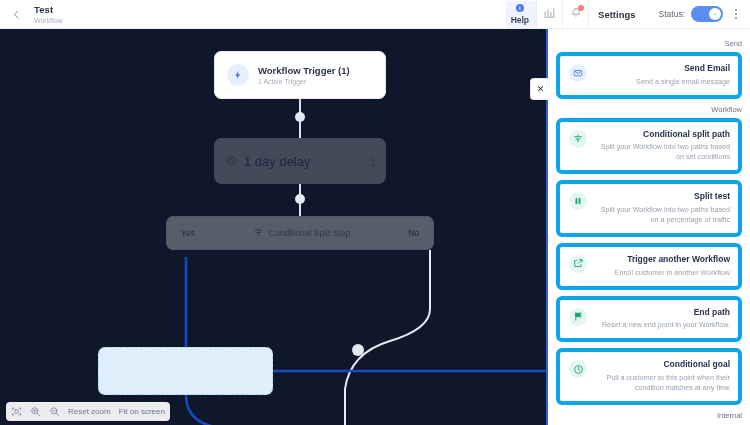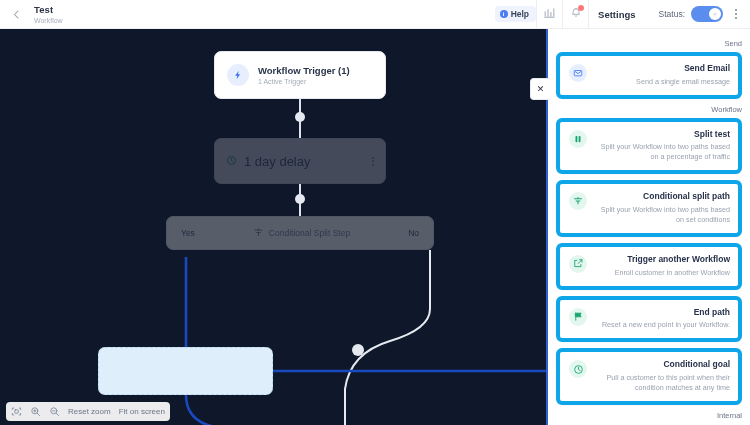--- a/index.html
+++ b/index.html
@@ -23,21 +23,21 @@
   }
   .title-block { margin-left: 4px; line-height: 1; }
   .title-main { font-size: 9.5px; font-weight: bold; color: #2b3445; letter-spacing: .1px; }
   .title-sub { font-size: 7px; color: #a6adb9; margin-top: 2.5px; }
   .header-right {
     margin-left: auto; display: flex; align-items: center; height: 29px; padding-right: 5px; gap: 0px;
   }
   .help-btn {
     display: flex; align-items: center; gap: 3px;
     background: #eef3fe; border-radius: 4px; padding: 3px 7px 3px 5px;
-    font-size: 8.5px; color: #3a465c; font-weight: 600;
+    font-size: 8.5px; color: #3a465c; font-weight: 600; flex-direction: column;
   }
   .help-dot {
     width: 8px; height: 8px; border-radius: 50%; background: #4d7cf3;
     color:#fff; font-size:6px; display:flex; align-items:center; justify-content:center;
     font-weight:bold;
   }
   .icon-btn {
     width: 26px; height: 29px; display: flex; align-items: center; justify-content: center;
     position: relative; color: #9aa3b0;
   }
@@ -305,40 +305,40 @@
       <div class="card-body">
         <div class="card-title">Send Email</div>
         <div class="card-desc">Send a single email message</div>
       </div>
     </div>
 
     <div class="panel-section">Workflow</div>
 
     <div class="panel-card">
       <div class="card-icon icon-green">
+        <svg width="10" height="10" viewBox="0 0 16 16" fill="none" stroke="#17a673" stroke-width="1.7" stroke-linecap="round">
+          <path d="M2.5 4.5h11M5 8h6M8 8v4.5M8 4.5V2.5"></path>
+        </svg>
+      </div>
+      <div class="card-body">
+        <div class="card-title">Conditional split path</div>
+        <div class="card-desc">Split your Workflow into two paths based on set conditions</div>
+      </div>
+    </div>
+
+    <div class="panel-card">
+      <div class="card-icon icon-green">
         <svg width="10" height="10" viewBox="0 0 16 16" fill="#17a673">
           <rect x="4" y="3" width="3" height="10" rx="1.2"></rect>
           <rect x="9" y="3" width="3" height="10" rx="1.2"></rect>
         </svg>
       </div>
       <div class="card-body">
         <div class="card-title">Split test</div>
         <div class="card-desc">Split your Workflow into two paths based on a percentage of traffic</div>
-      </div>
-    </div>
-
-    <div class="panel-card">
-      <div class="card-icon icon-green">
-        <svg width="10" height="10" viewBox="0 0 16 16" fill="none" stroke="#17a673" stroke-width="1.7" stroke-linecap="round">
-          <path d="M2.5 4.5h11M5 8h6M8 8v4.5M8 4.5V2.5"></path>
-        </svg>
-      </div>
-      <div class="card-body">
-        <div class="card-title">Conditional split path</div>
-        <div class="card-desc">Split your Workflow into two paths based on set conditions</div>
       </div>
     </div>
 
 
     <div class="panel-card">
       <div class="card-icon icon-green">
         <svg width="11" height="11" viewBox="0 0 16 16" fill="none" stroke="#17a673" stroke-width="1.3" stroke-linecap="round">
           <path d="M9.5 2.5h3.5v3.5"></path>
             <path d="M13 2.5L7.5 8"></path>
           <path d="M11.5 9.5v3h-9v-9h3"></path>

